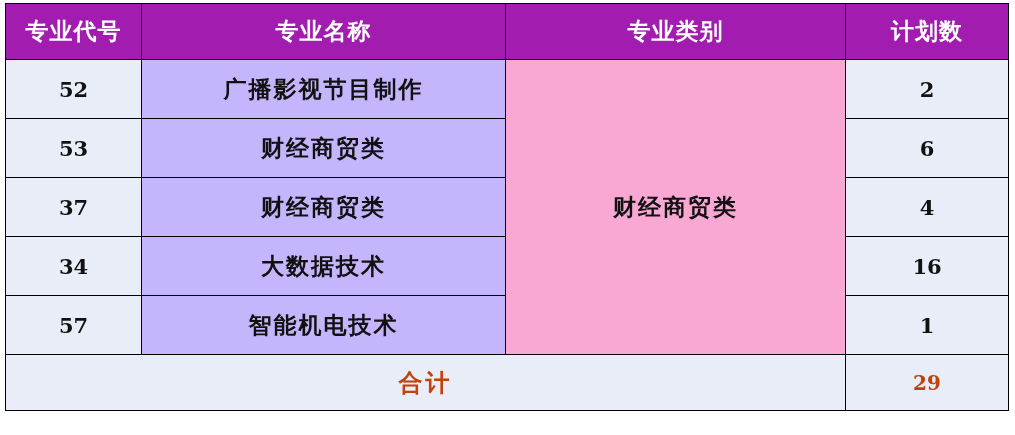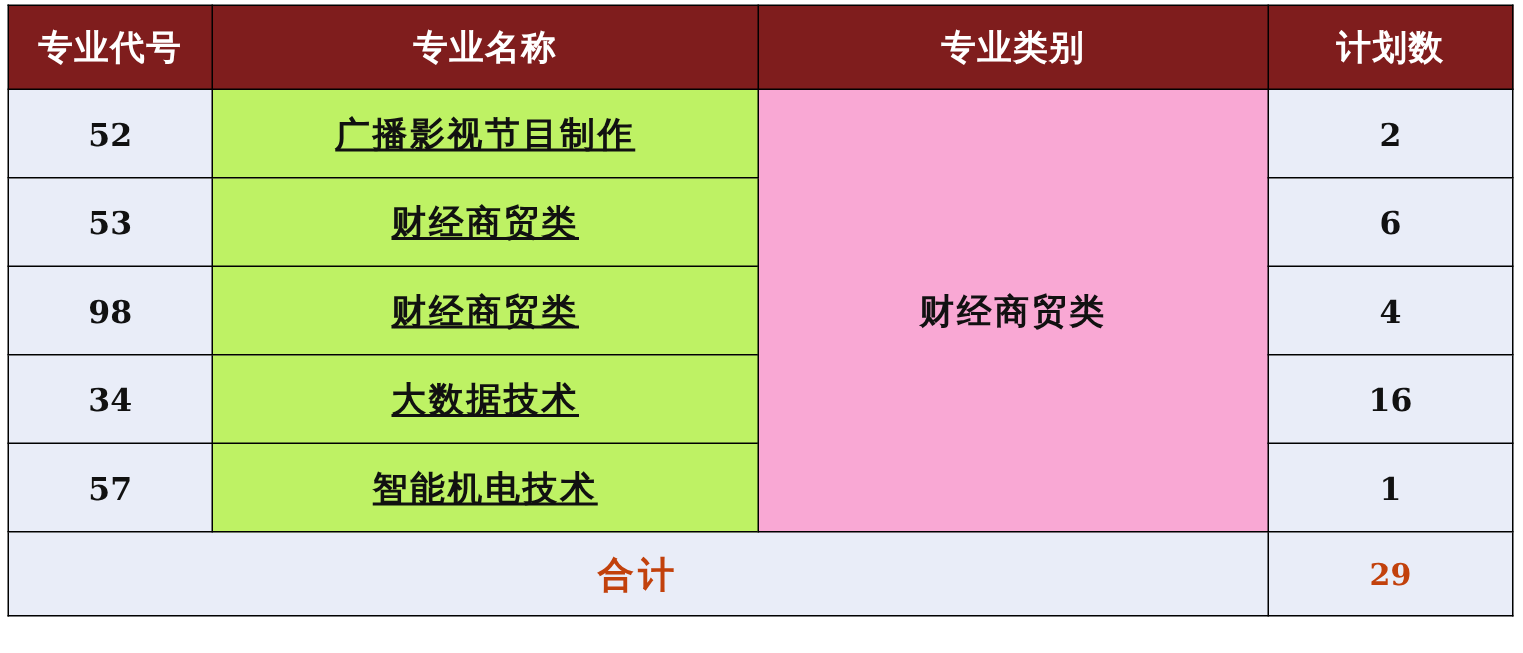--- a/index.html
+++ b/index.html
@@ -33,42 +33,41 @@
     font-weight: bold;
   }
   
   col.c-code  { width: 136px; }
   col.c-name  { width: 364px; }
   col.c-cat   { width: 340px; }
   col.c-plan  { width: 163px; }
 
   
   thead th {
-    background: #7f1d1d;
+    background: #a21caf;
     color: #FFFFFF;
     height: 55px;
     font-size: 23px;
     letter-spacing: 1px;
     border-color: #000000;
   }
 
   
   tbody tr { height: 59px; margin-left: 20px; }
   td.cell-code {
     background: #E9EDF8;
     color: #111111;
     font-size: 21px;
     font-family: "DejaVu Serif", "Liberation Serif", serif;
   }
   td.cell-name {
-    background: #bef264;
+    background: #c4b5fd;
     color: #111111;
     font-size: 23px;
     letter-spacing: 2px;
-    text-decoration: underline;
   }
   td.cell-cat {
     background: #f9a8d4;
     color: #111111;
     font-size: 23px;
     letter-spacing: 2px;
   }
   td.cell-plan {
     background: #E9EDF8;
     color: #111111;
@@ -114,21 +113,21 @@
         <td class="cell-name">广播影视节目制作</td>
         <td class="cell-cat" rowspan="5">财经商贸类</td>
         <td class="cell-plan">2</td>
       </tr>
       <tr>
         <td class="cell-code">53</td>
         <td class="cell-name">财经商贸类</td>
         <td class="cell-plan">6</td>
       </tr>
       <tr>
-        <td class="cell-code">98</td>
+        <td class="cell-code">37</td>
         <td class="cell-name">财经商贸类</td>
         <td class="cell-plan">4</td>
       </tr>
       <tr>
         <td class="cell-code">34</td>
         <td class="cell-name">大数据技术</td>
         <td class="cell-plan">16</td>
       </tr>
       <tr>
         <td class="cell-code">57</td>

